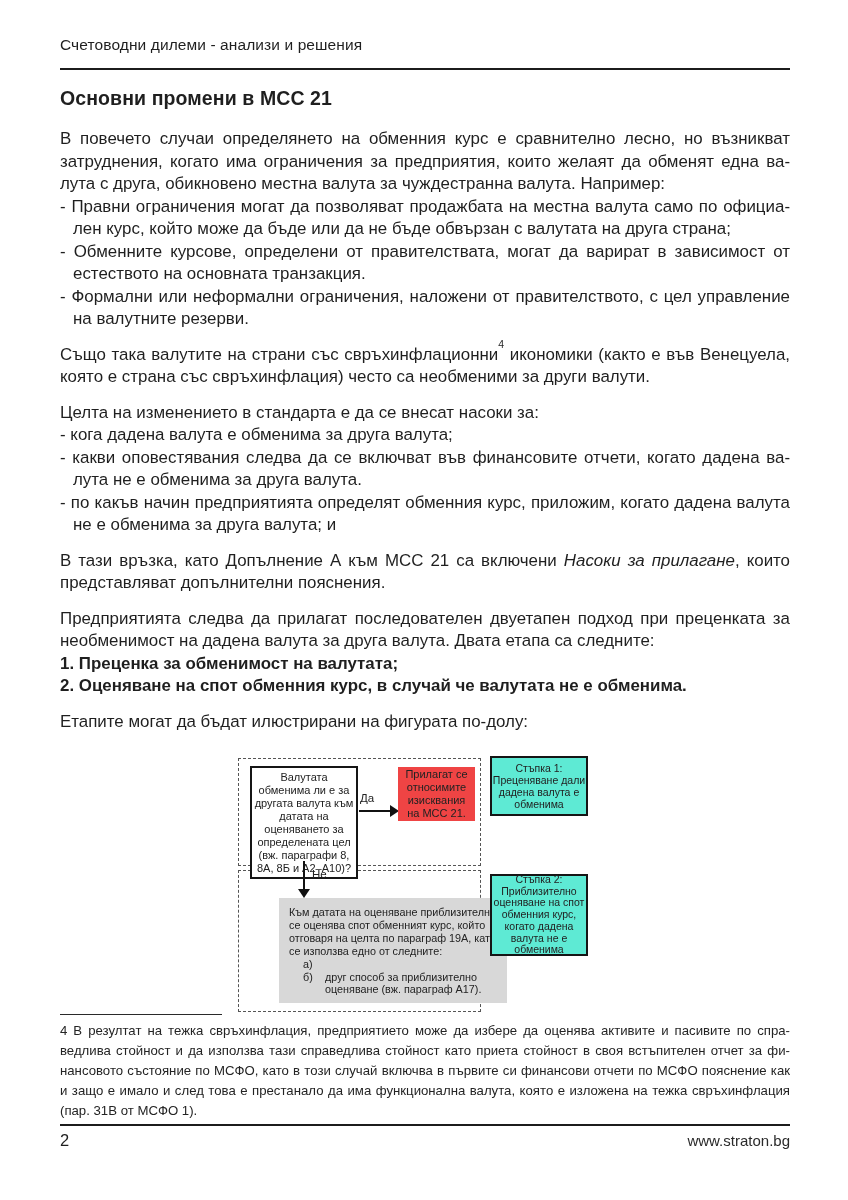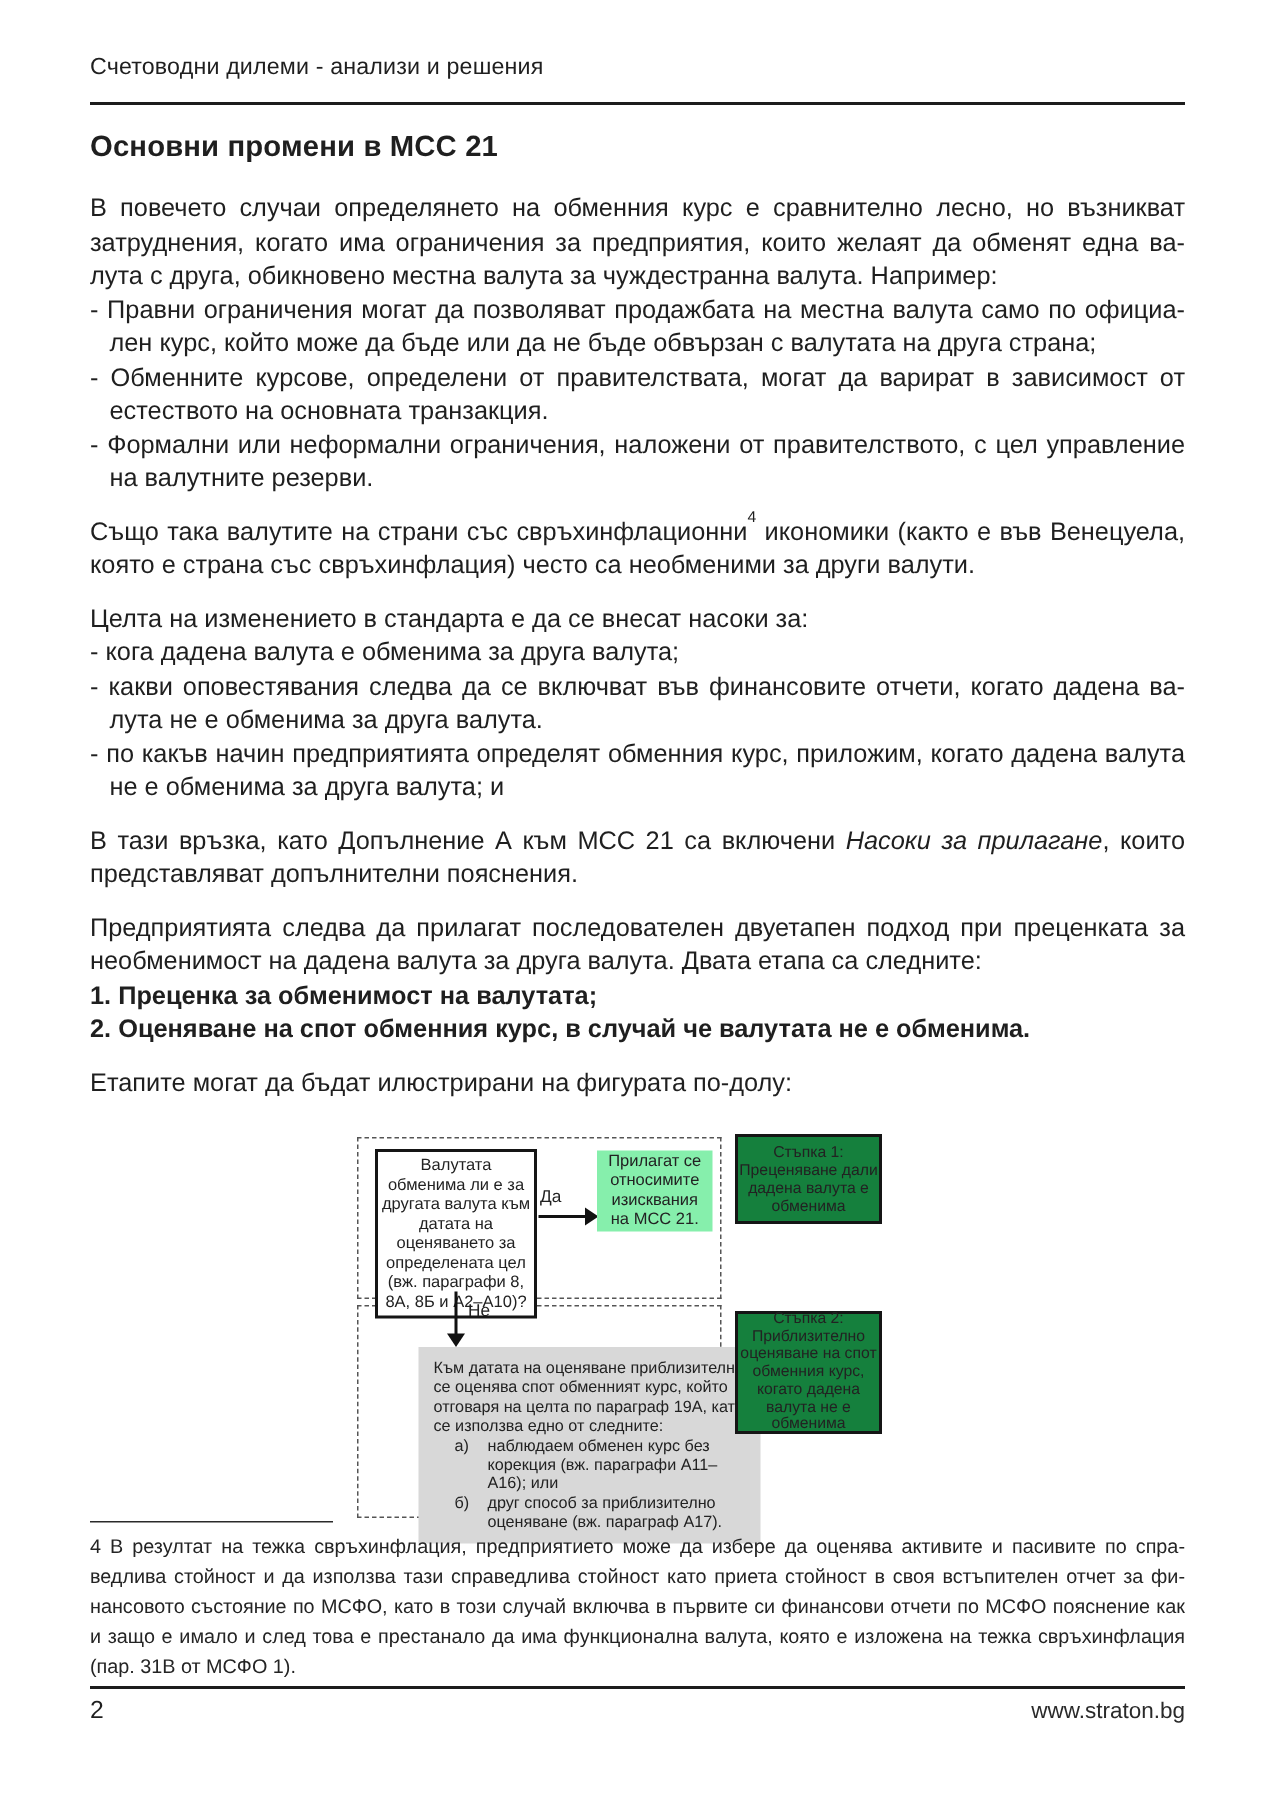--- a/index.html
+++ b/index.html
@@ -40,27 +40,27 @@
   .dashbox-1{left:178px;top:2px;width:241px;height:106px;}
   .dashbox-2{left:178px;top:114px;width:241px;height:140px;}
   .qbox{
     position:absolute;left:190px;top:10px;width:108px;height:113px;
     border:2px solid #151515;background:#fff;box-sizing:border-box;
     display:flex;align-items:center;justify-content:center;
     text-align:center;line-height:13px;font-size:11px;padding:0 2px;
   }
   .gray1{
     position:absolute;left:338px;top:11px;width:77px;height:54px;
-    background:#86efac;box-sizing:border-box;
+    background:#ef4444;box-sizing:border-box;
     display:flex;align-items:center;justify-content:center;
     text-align:center;line-height:13px;padding:0 3px;
   }
   .stepbox{
     position:absolute;left:430px;width:98px;
-    border:2px solid #151515;background:#15803d;box-sizing:border-box;
+    border:2px solid #151515;background:#5eead4;box-sizing:border-box;
     text-align:center;display:flex;flex-direction:column;justify-content:center;
   }
   .stepbox-1{top:0;height:60px;font-size:10.5px;line-height:12px;}
   .stepbox-2{top:118px;height:82px;font-size:10.5px;line-height:11.7px;}
   .yes-label{position:absolute;left:300px;top:36px;width:36px;text-align:left;font-size:11.5px;}
   .no-label{position:absolute;left:252px;top:112px;font-size:11.5px;}
   .arrow-h-shaft{position:absolute;left:299px;top:54px;width:32px;height:2px;background:#111;}
   .arrow-h-head{
     position:absolute;left:330px;top:49px;width:0;height:0;
     border-left:9px solid #111;border-top:6px solid transparent;border-bottom:6px solid transparent;
@@ -145,21 +145,20 @@
       </div>
 
       <div class="no-label">Не</div>
       <div class="arrow-v-shaft"></div>
       <div class="arrow-v-head"></div>
 
       <div class="gray2">
         <div>Към датата на оценяване приблизително се оценява спот обменният курс, който отговаря на целта по параграф 19А, като се използва едно от следните:</div>
         <div class="gitem">
           <span class="gmark">а)</span>
-          <span class="gtxt">наблюдаем обменен курс без корекция (вж. параграфи А11–А16); или</span>
         </div>
         <div class="gitem">
           <span class="gmark">б)</span>
           <span class="gtxt">друг способ за приблизително оценяване (вж. параграф А17).</span>
         </div>
       </div>
 
       <div class="stepbox stepbox-2">
         <div>Стъпка 2:</div>
         <div>Приблизително оценяване на спот обменния курс, когато дадена валута не е обменима</div>

